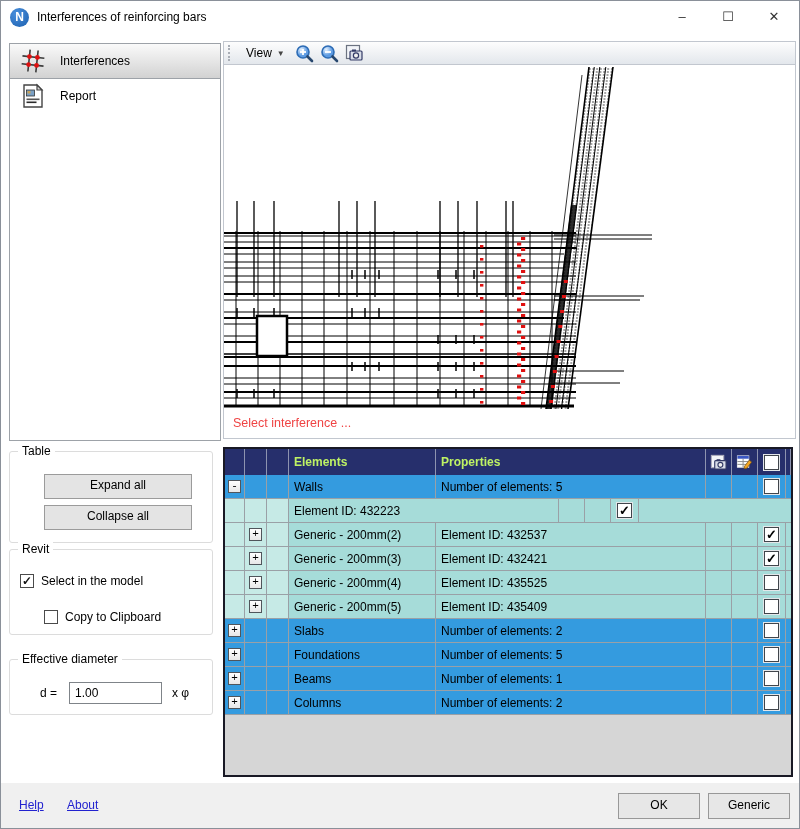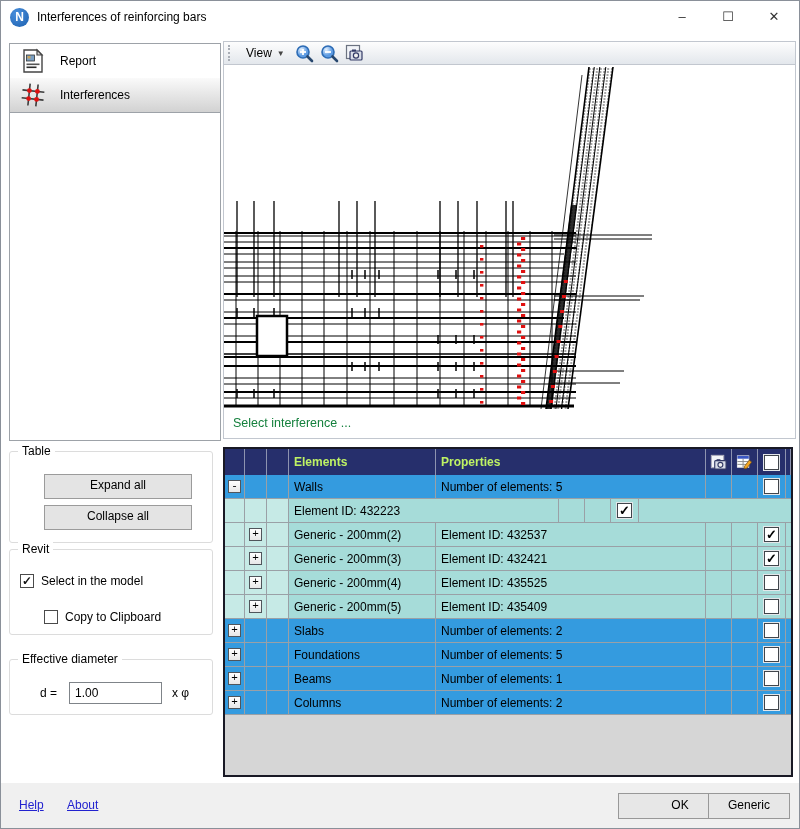--- a/index.html
+++ b/index.html
@@ -28,21 +28,21 @@
     background:linear-gradient(#fdfdfd,#e3e7ec);border:1px solid #c2c7cf;
     display:flex;align-items:center;gap:6px;padding:0 4px;}
   .grip{width:4px;height:16px;border-left:2px dotted #a9aeb6;margin-right:2px;}
   .view-btn{display:flex;align-items:center;gap:5px;padding:2px 4px;}
   .caret{font-size:8px;color:#444;}
   .tool-ico{width:19px;height:19px;display:flex;align-items:center;justify-content:center;}
   
   .viewport{position:absolute;left:222px;top:64px;width:573px;height:374px;box-sizing:border-box;
     background:#fff;border:1px solid #c2c7cf;border-top:none;}
   .viewport svg{position:absolute;left:0;top:0;}
-  .hint{position:absolute;left:9px;bottom:8px;color:#15803d;font-size:12.5px;}
+  .hint{position:absolute;left:9px;bottom:8px;color:#ef4444;font-size:12.5px;}
   
   .group{position:absolute;border:1px solid #dcdcdc;border-radius:3px;background:#fff;}
   .group-title{position:absolute;top:-8px;left:8px;background:#fff;padding:0 4px;font-size:12px;}
   .panel-btn{position:absolute;left:34px;width:146px;height:23px;background:#e4e4e4;
     border:1px solid #9b9b9b;font-size:12px;text-align:center;line-height:21px;}
   .chk-row{position:absolute;left:10px;display:flex;align-items:center;gap:7px;}
   .cbx{width:14px;height:14px;background:#fff;border:1px solid #4a4a4a;box-sizing:border-box;
     font-size:12px;line-height:12px;text-align:center;font-weight:bold;color:#111;}
   .cbx.on::after{content:"✓";}
   .dia-row{position:absolute;left:0;top:22px;width:100%;display:flex;align-items:center;}
@@ -90,47 +90,47 @@
   <div class="app-icon">N</div>
   <div class="win-title">Interferences of reinforcing bars</div>
   <div class="win-controls">
     <div class="win-btn">–</div>
     <div class="win-btn">☐</div>
     <div class="win-btn">✕</div>
   </div>
 </div>
 
 <div class="sidebar">
-  <div class="side-item">
-    <svg class="side-ico" viewBox="0 0 26 26">
-      <path d="M4 2 L17 2 L22 7 L22 24 L4 24 Z" fill="#fff" stroke="#444" stroke-width="1.4"></path>
-      <path d="M17 2 L17 7 L22 7 Z" fill="#d8d8d8" stroke="#444" stroke-width="1.2"></path>
-      <rect x="6.5" y="7" width="8" height="6" fill="#7aa0c4" stroke="#333" stroke-width="0.8"></rect>
-      <rect x="7.5" y="8" width="3" height="2.5" fill="#caa45a"></rect>
-      <rect x="6.5" y="15.5" width="13" height="1.6" fill="#555"></rect>
-      <rect x="6.5" y="18.5" width="10" height="1.6" fill="#2a2a2a"></rect>
-    </svg>
-    <span class="side-label">Report</span>
-  </div>
   <div class="side-item selected">
     <svg class="side-ico" viewBox="0 0 26 26">
       <g transform="rotate(6 13 13)" stroke="#3c3c3c" stroke-width="1.6">
         <line x1="2" y1="9" x2="24" y2="9"></line>
           <line x1="2" y1="17" x2="24" y2="17"></line>
         <line x1="9" y1="2" x2="9" y2="24"></line>
           <line x1="17" y1="2" x2="17" y2="24"></line>
       </g>
       <g fill="#e01010" transform="rotate(6 13 13)">
         <circle cx="9" cy="9" r="2.4"></circle>
           <circle cx="17" cy="9" r="2.4"></circle>
         <circle cx="9" cy="17" r="2.4"></circle>
           <circle cx="17" cy="17" r="2.4"></circle>
       </g>
     </svg>
     <span class="side-label">Interferences</span>
+  </div>
+  <div class="side-item">
+    <svg class="side-ico" viewBox="0 0 26 26">
+      <path d="M4 2 L17 2 L22 7 L22 24 L4 24 Z" fill="#fff" stroke="#444" stroke-width="1.4"></path>
+      <path d="M17 2 L17 7 L22 7 Z" fill="#d8d8d8" stroke="#444" stroke-width="1.2"></path>
+      <rect x="6.5" y="7" width="8" height="6" fill="#7aa0c4" stroke="#333" stroke-width="0.8"></rect>
+      <rect x="7.5" y="8" width="3" height="2.5" fill="#caa45a"></rect>
+      <rect x="6.5" y="15.5" width="13" height="1.6" fill="#555"></rect>
+      <rect x="6.5" y="18.5" width="10" height="1.6" fill="#2a2a2a"></rect>
+    </svg>
+    <span class="side-label">Report</span>
   </div>
 </div>
 
 <div class="toolbar">
   <div class="grip"></div>
   <div class="view-btn">
     <span>View</span>
     <span class="caret">▼</span>
   </div>
   <div class="tool-ico">
@@ -648,15 +648,15 @@
     <div class="g-cell c7">
         <div class="gcbx"></div>
       </div>
     <div class="g-cell cf"></div>
   </div>
 </div>
 
 <div class="footer">
   <span class="link" style="left:18px;">Help</span>
   <span class="link" style="left:66px;">About</span>
-  <div class="btn" style="left:617px;padding-left:21px;">OK</div>
+  <div class="btn" style="left:617px;">OK</div>
   <div class="btn" style="left:707px;">Generic</div>
 </div>
 
 </body></html>

